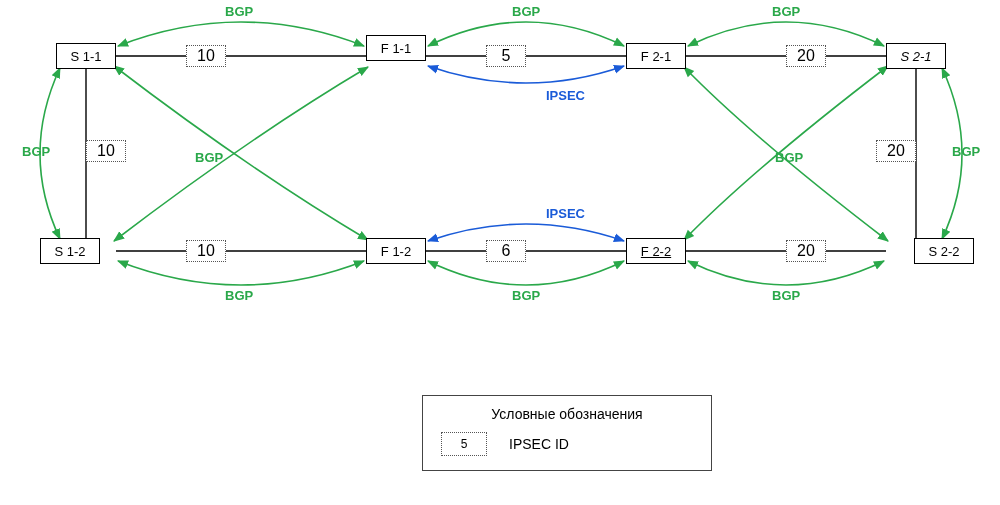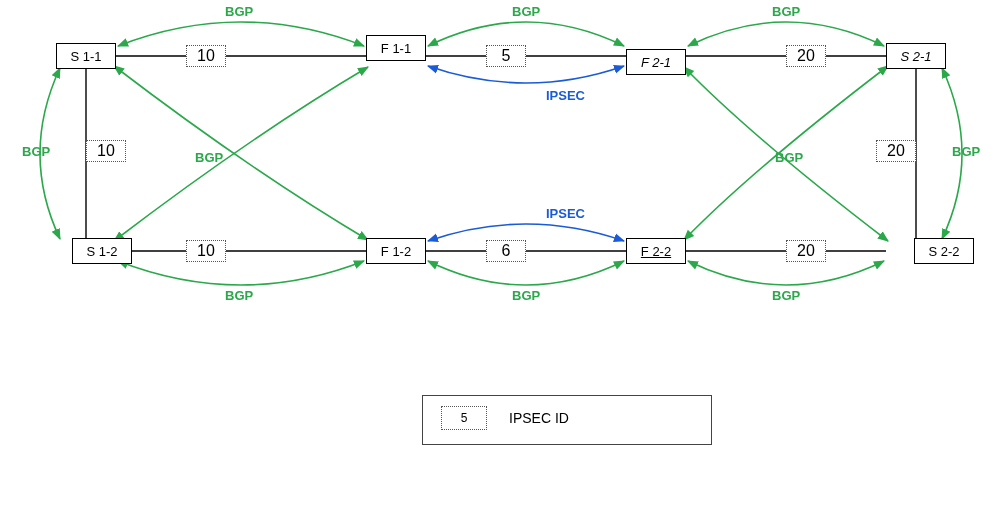--- a/index.html
+++ b/index.html
@@ -133,23 +133,23 @@
     </g>
 
     <g stroke="#1a5bd8" stroke-width="1.6" fill="none" marker-start="url(#arr-b)" marker-end="url(#arr-b)">
       <path d="M 428 66 Q 526 100 624 66"></path>
       <path d="M 428 241 Q 526 207 624 241"></path>
     </g>
   </svg>
 
   <div class="node" style="left:56px;  top:43px;">S 1-1</div>
   <div class="node" style="left:366px; top:35px;">F 1-1</div>
-  <div class="node" style="left:626px; top:49px;font-style:italic;">F 2-1</div>
+  <div class="node" style="left:626px; top:43px;">F 2-1</div>
   <div class="node" style="left:886px; top:43px;font-style:italic;">S 2-1</div>
-  <div class="node" style="left:72px;  top:238px;">S 1-2</div>
+  <div class="node" style="left:40px;  top:238px;">S 1-2</div>
   <div class="node" style="left:366px; top:238px;">F 1-2</div>
   <div class="node" style="left:626px; top:238px;text-decoration:underline;">F 2-2</div>
   <div class="node" style="left:886px; top:238px;margin-left:28px;">S 2-2</div>
 
   <div class="vlan" style="left:186px; top:45px;">10</div>
   <div class="vlan" style="left:486px; top:45px;">5</div>
   <div class="vlan" style="left:786px; top:45px;">20</div>
   <div class="vlan" style="left:186px; top:240px;">10</div>
   <div class="vlan" style="left:486px; top:240px;">6</div>
   <div class="vlan" style="left:786px; top:240px;">20</div>
@@ -167,19 +167,20 @@
   <div class="lbl green" style="left:22px;  top:144px;">BGP</div>
   <div class="lbl green" style="left:952px; top:144px;">BGP</div>
 
   <div class="lbl green" style="left:195px; top:150px;">BGP</div>
   <div class="lbl green" style="left:775px; top:150px;">BGP</div>
 
   <div class="lbl blue" style="left:506px; top:88px;">IPSEC</div>
   <div class="lbl blue" style="left:506px; top:206px;">IPSEC</div>
 
   <div class="legend" style="left:422px; top:395px; width:290px;">
+    <div class="legend-title">Условные обозначения</div>
     <div class="legend-row">
       <div class="legend-vlan">5</div>
       <div>IPSEC ID</div>
     </div>
   </div>
 
 </div>
 
 </body></html>

